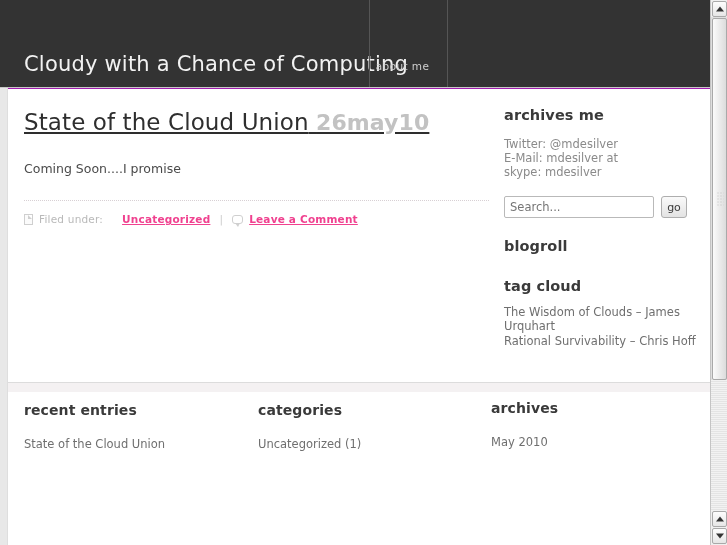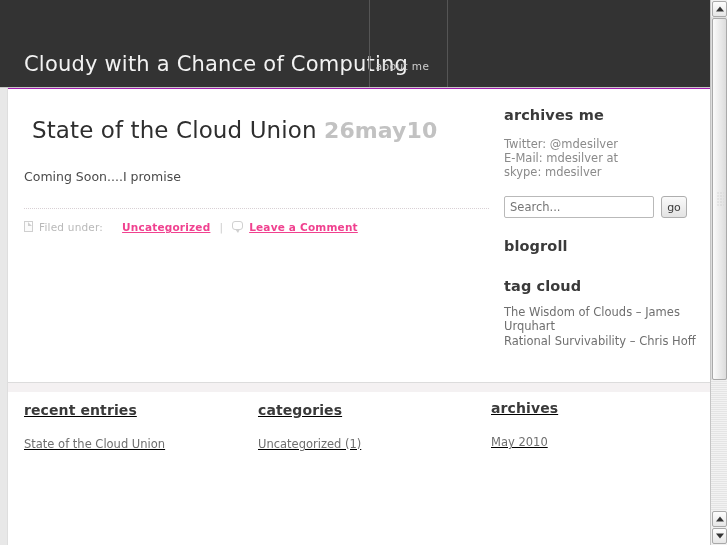--- a/index.html
+++ b/index.html
@@ -91,23 +91,24 @@
   .content {
     position: absolute;
     left: 16px;
     top: 20px;
     width: 465px;
   }
   .post-title {
     font-size: 23px;
     font-weight: normal;
     color: #2e2e2e;
-    margin: 8px;
+    margin: 0;
     line-height: 1.2;
     letter-spacing: 0.1px;
+    text-decoration: underline;
   }
   .post-date {
     color: #c2c2c2;
     font-weight: bold;
     font-size: 22px;
   }
   .post-body {
     margin-top: 23px;
     font-size: 12.5px;
     color: #4a4a4a;
@@ -116,21 +117,21 @@
   .post-sep {
     margin-top: 22px;
     border-top: 1px dotted #d8d0d4;
     height: 0;
   }
   .post-meta {
     margin-top: 12px;
     font-size: 10.5px;
     color: #b9b9b9;
     display: flex;
-    align-items: flex-start;
+    align-items: center;
     letter-spacing: 0.2px;
   }
   .post-meta .doc-icon {
     display: inline-block;
     width: 9px; height: 11px;
     border: 1px solid #cfcfcf;
     background: #fbfbfb;
     margin-right: 6px;
     position: relative;
   }
@@ -251,21 +252,21 @@
     height: 9px;
     background: #f4f1f2;
   }
   .footer {
     position: absolute;
     left: 8px; right: 0;
     top: 392px;
     height: 153px;
     background: #ffffff;
   }
-  .fcol { position: absolute; top: 10px; text-decoration: underline; }
+  .fcol { position: absolute; top: 10px; }
   .fcol.c1 { left: 16px;  width: 210px; }
   .fcol.c2 { left: 250px; width: 210px; }
   .fcol.c3 { left: 483px; width: 200px; top: 8px; }
   .fcol h3 {
     margin: 0;
     font-size: 14px;
     font-weight: bold;
     color: #3a3a3a;
     letter-spacing: 0.1px;
   }

